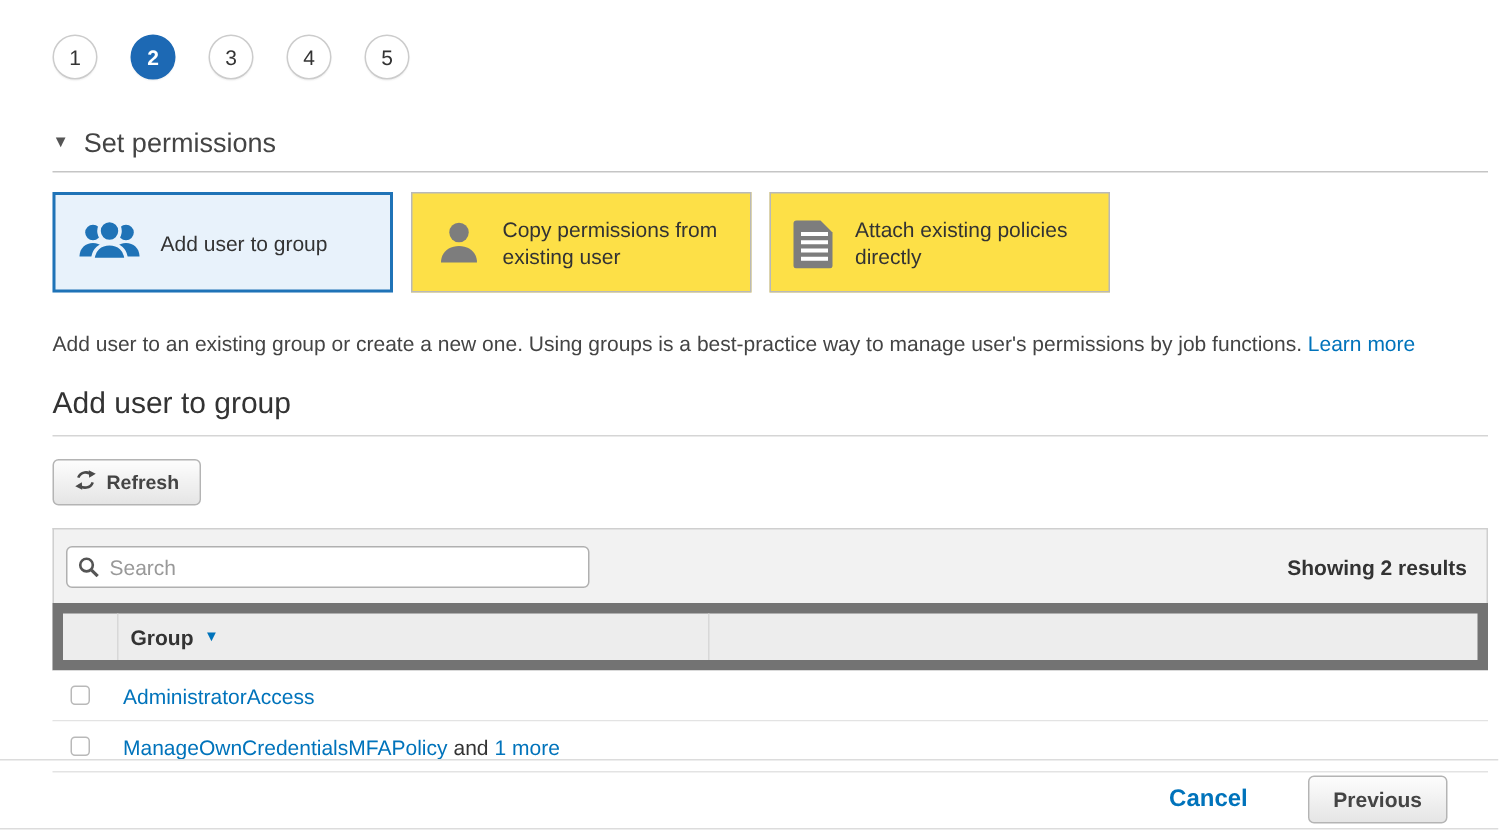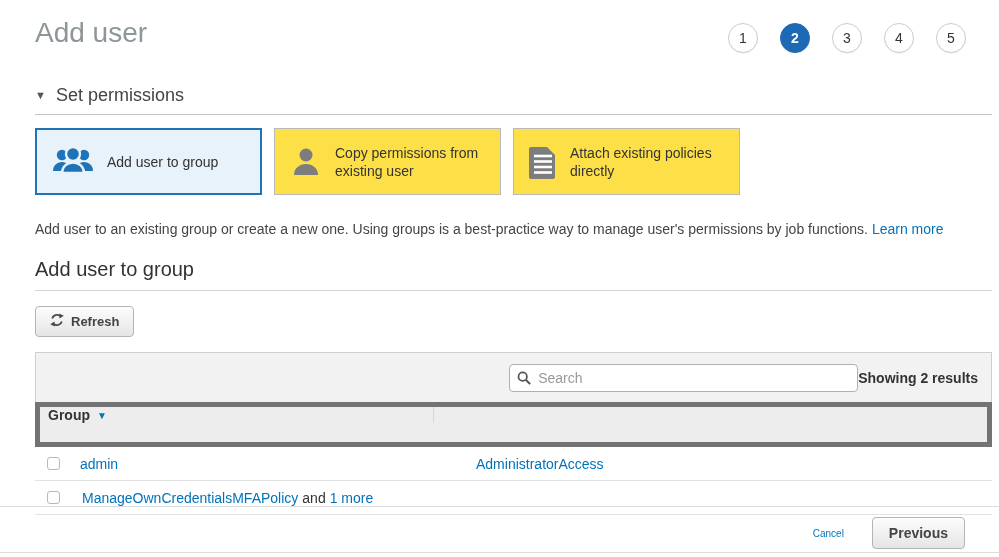--- a/index.html
+++ b/index.html
@@ -56,36 +56,36 @@
     border:1px solid #b4b4b4; border-radius:4px;
     padding:6px 14px; font-size:13px; font-weight:bold; color:#444;
     font-family:"Liberation Sans", sans-serif;
     display:flex; align-items:center; gap:7px; cursor:pointer;
   }
 
   
   .table-wrap { margin:15px 7px 0 35px; width:957px; }
   .toolbar {
     background:#f2f2f2; border:1px solid #cfcfcf; border-bottom:none;
-    height:50px; display:flex; align-items:center; justify-content:flex-end;
+    height:50px; display:flex; align-items:center; justify-content:space-between;
     padding:0 13px 0 8px;
   }
   .search-box { position:relative; }
   .search-box input {
     width:349px; height:28px; border:1px solid #b0b0b0; border-radius:4px;
     padding:0 8px 0 28px; font-size:14px; color:#333; background:#fff;
     font-family:"Liberation Sans", sans-serif; outline:none;
   }
   .search-box input::placeholder { color:#999; }
   .search-icon { position:absolute; left:8px; top:7px; }
   .results { font-weight:bold; color:#333; font-size:14px; }
 
   .thead {
-    display:flex; background:#ededed; border:5px solid #737373;
-    height:45px; align-items:flex-start; font-weight:bold; color:#333;flex-direction:column;
+    display:flex; background:#ededed; border:7px solid #737373;
+    height:45px; align-items:flex-start; font-weight:bold; color:#333;
   }
   .cell-check { width:37px; align-self:stretch; display:flex; align-items:center; justify-content:center; }
   .thead .cell-check { border-right:1px solid #d8d8d8; }
   .cell-group { width:394px; padding-left:8px; align-self:stretch; display:flex; align-items:center; gap:7px; }
   .thead .cell-group { border-right:1px solid #d8d8d8; }
   .cell-policies { flex:1; padding-left:10px; display:flex; align-items:center; gap:4px; }
   .sort-arrow { color:#0073bb; font-size:10px; }
 
   .trow {
     display:flex; height:34px; align-items:center; background:#fff;
@@ -97,36 +97,35 @@
   }
   .and-text { color:#333; }
 
   
   .footer {
     position:absolute; left:0; top:506px; width:999px;
     border-top:1px solid #dcdcdc;
     display:flex; align-items:center; justify-content:flex-end;
     padding:10px 34px 0 0; gap:18px;
   }
-  .cancel-link { font-weight:normal; font-size:10px; margin-right:10px; }
+  .cancel-link { font-weight:bold; font-size:16px; margin-right:22px; }
   .btn-secondary { padding:7px 16px; font-size:14px; }
   .btn-primary {
     background:linear-gradient(#4285d3,#2a70c2);
     border:2px solid #1b4e7e; border-radius:5px;
     box-shadow:inset 0 1px 0 rgba(255,255,255,.35);
     color:#fff; font-weight:bold; font-size:14px; padding:6px 12px;
     font-family:"Liberation Sans", sans-serif; cursor:pointer;
   }
   .bottom-rule { position:absolute; left:0; top:552px; width:999px; border-top:1px solid #dcdcdc; }
 </style>
 </head>
 <body>
 
 <div class="page-header">
-  <div class="page-title">Add user</div>
   <div class="steps">
     <div class="step">1</div>
     <div class="step active">2</div>
     <div class="step">3</div>
     <div class="step">4</div>
     <div class="step">5</div>
   </div>
 </div>
 
 <div class="section-head">
@@ -219,23 +218,20 @@
     <div class="cell-group">
       <span>Group</span>
       <span class="sort-arrow">▼</span>
     </div>
   </div>
 
   <div class="trow">
     <div class="cell-check">
       <span class="checkbox"></span>
     </div>
-    <div class="cell-group">
-      <a class="link">admin</a>
-    </div>
     <div class="cell-policies">
       <a class="link">AdministratorAccess</a>
       <span class="and-text"></span>
       <a class="link"></a>
     </div>
   </div>
 
   <div class="trow">
     <div class="cell-check">
       <span class="checkbox"></span>

